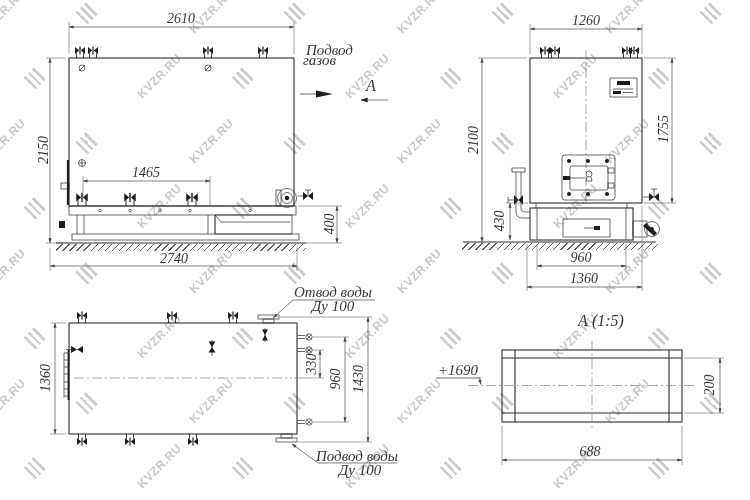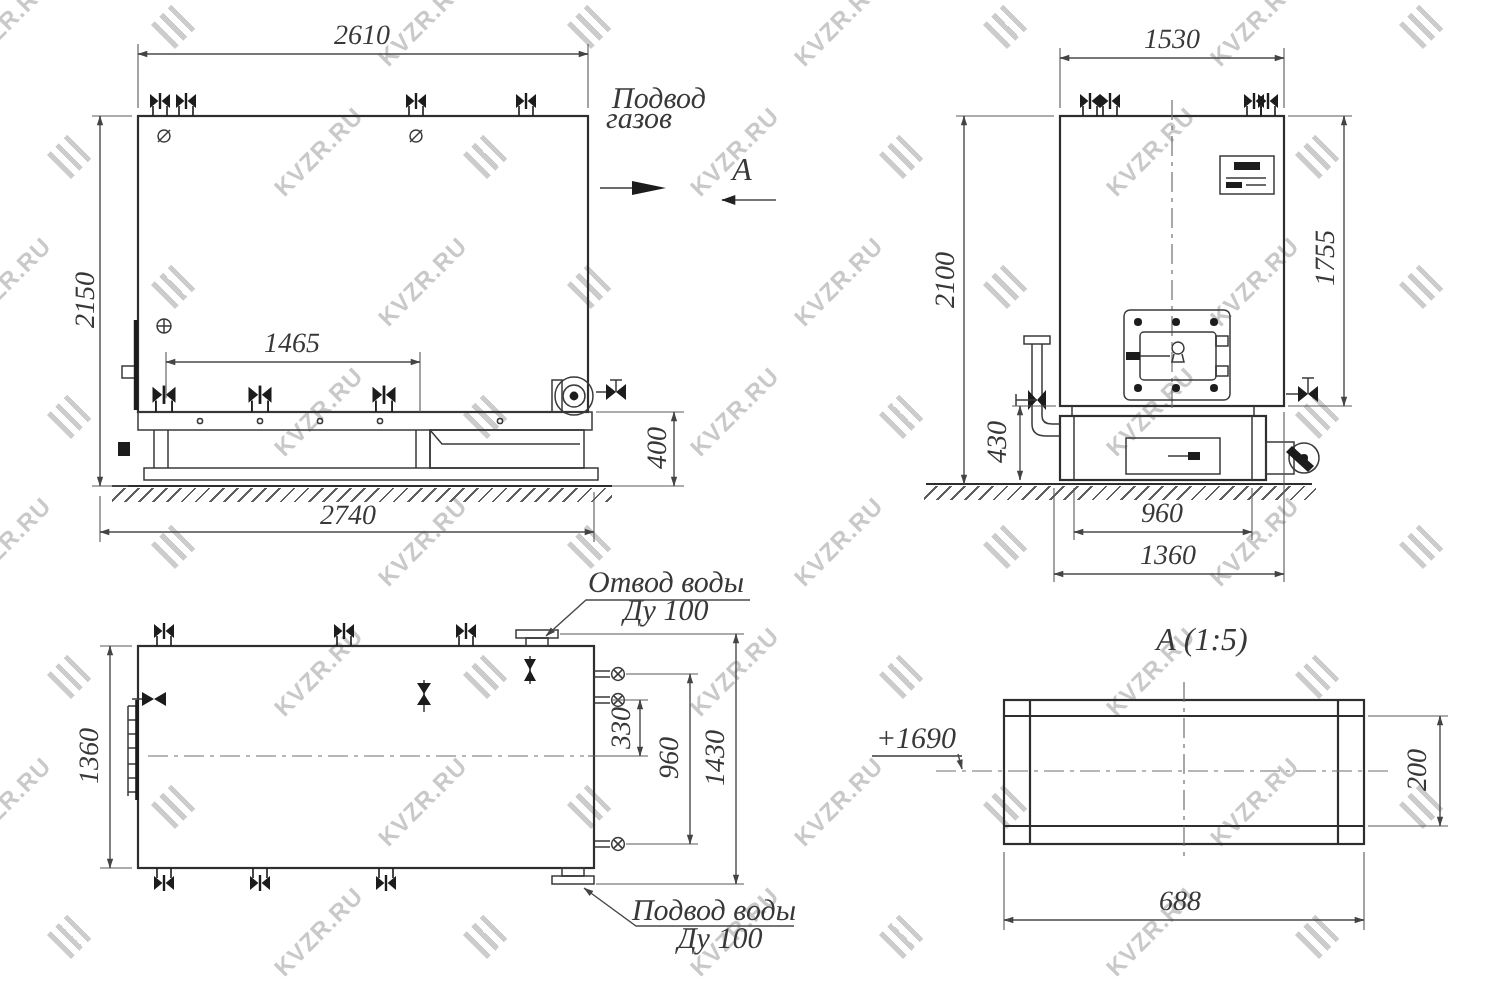--- a/index.html
+++ b/index.html
@@ -307,21 +307,21 @@
 
   <div class="dim" style="left:151px;top:11px;">2610</div>
   <div class="dim vdim" style="left:14px;top:142px;">2150</div>
   <div class="dim" style="left:116px;top:165px;font-style:italic;">1465</div>
   <div class="dim" style="left:144px;top:251px;">2740</div>
   <div class="dim vdim" style="left:300px;top:216px;">400</div>
   <div class="lbl" style="left:306px;top:42px;width:70px;text-align:left;">Подвод</div>
   <div class="lbl" style="left:303px;top:52px;width:70px;text-align:left;">газов</div>
   <div class="lbl" style="left:356px;top:78px;width:30px;font-size:16px;">А</div>
 
-  <div class="dim" style="left:556px;top:13px;">1530</div>
+  <div class="dim" style="left:556px;top:13px;">1260</div>
   <div class="dim vdim" style="left:444px;top:132px;">2100</div>
   <div class="dim vdim" style="left:634px;top:121px;">1755</div>
   <div class="dim vdim" style="left:470px;top:213px;">430</div>
   <div class="dim" style="left:551px;top:250px;">960</div>
   <div class="dim" style="left:554px;top:271px;">1360</div>
 
   <div class="dim vdim" style="left:16px;top:370px;">1360</div>
   <div class="dim vdim" style="left:282px;top:356px;">330</div>
   <div class="dim vdim" style="left:306px;top:371px;">960</div>
   <div class="dim vdim" style="left:329px;top:371px;">1430</div>

